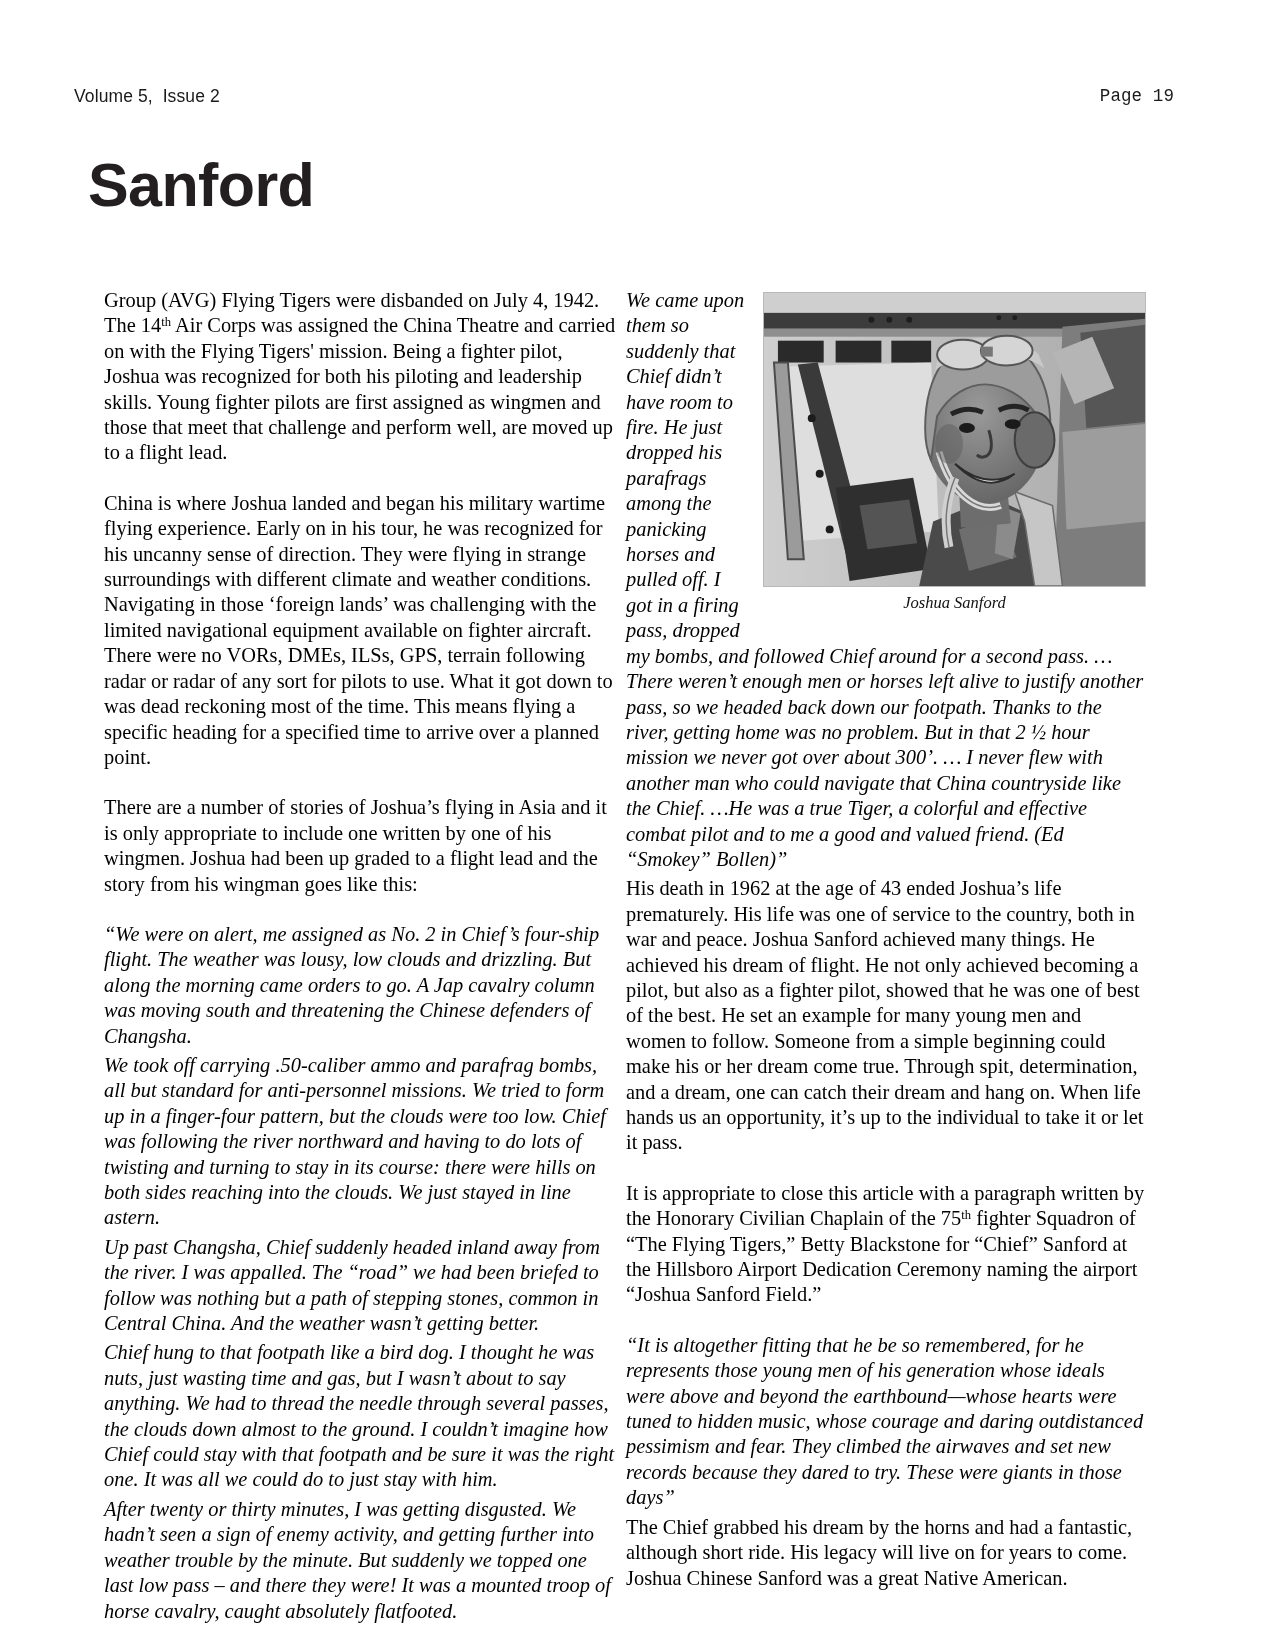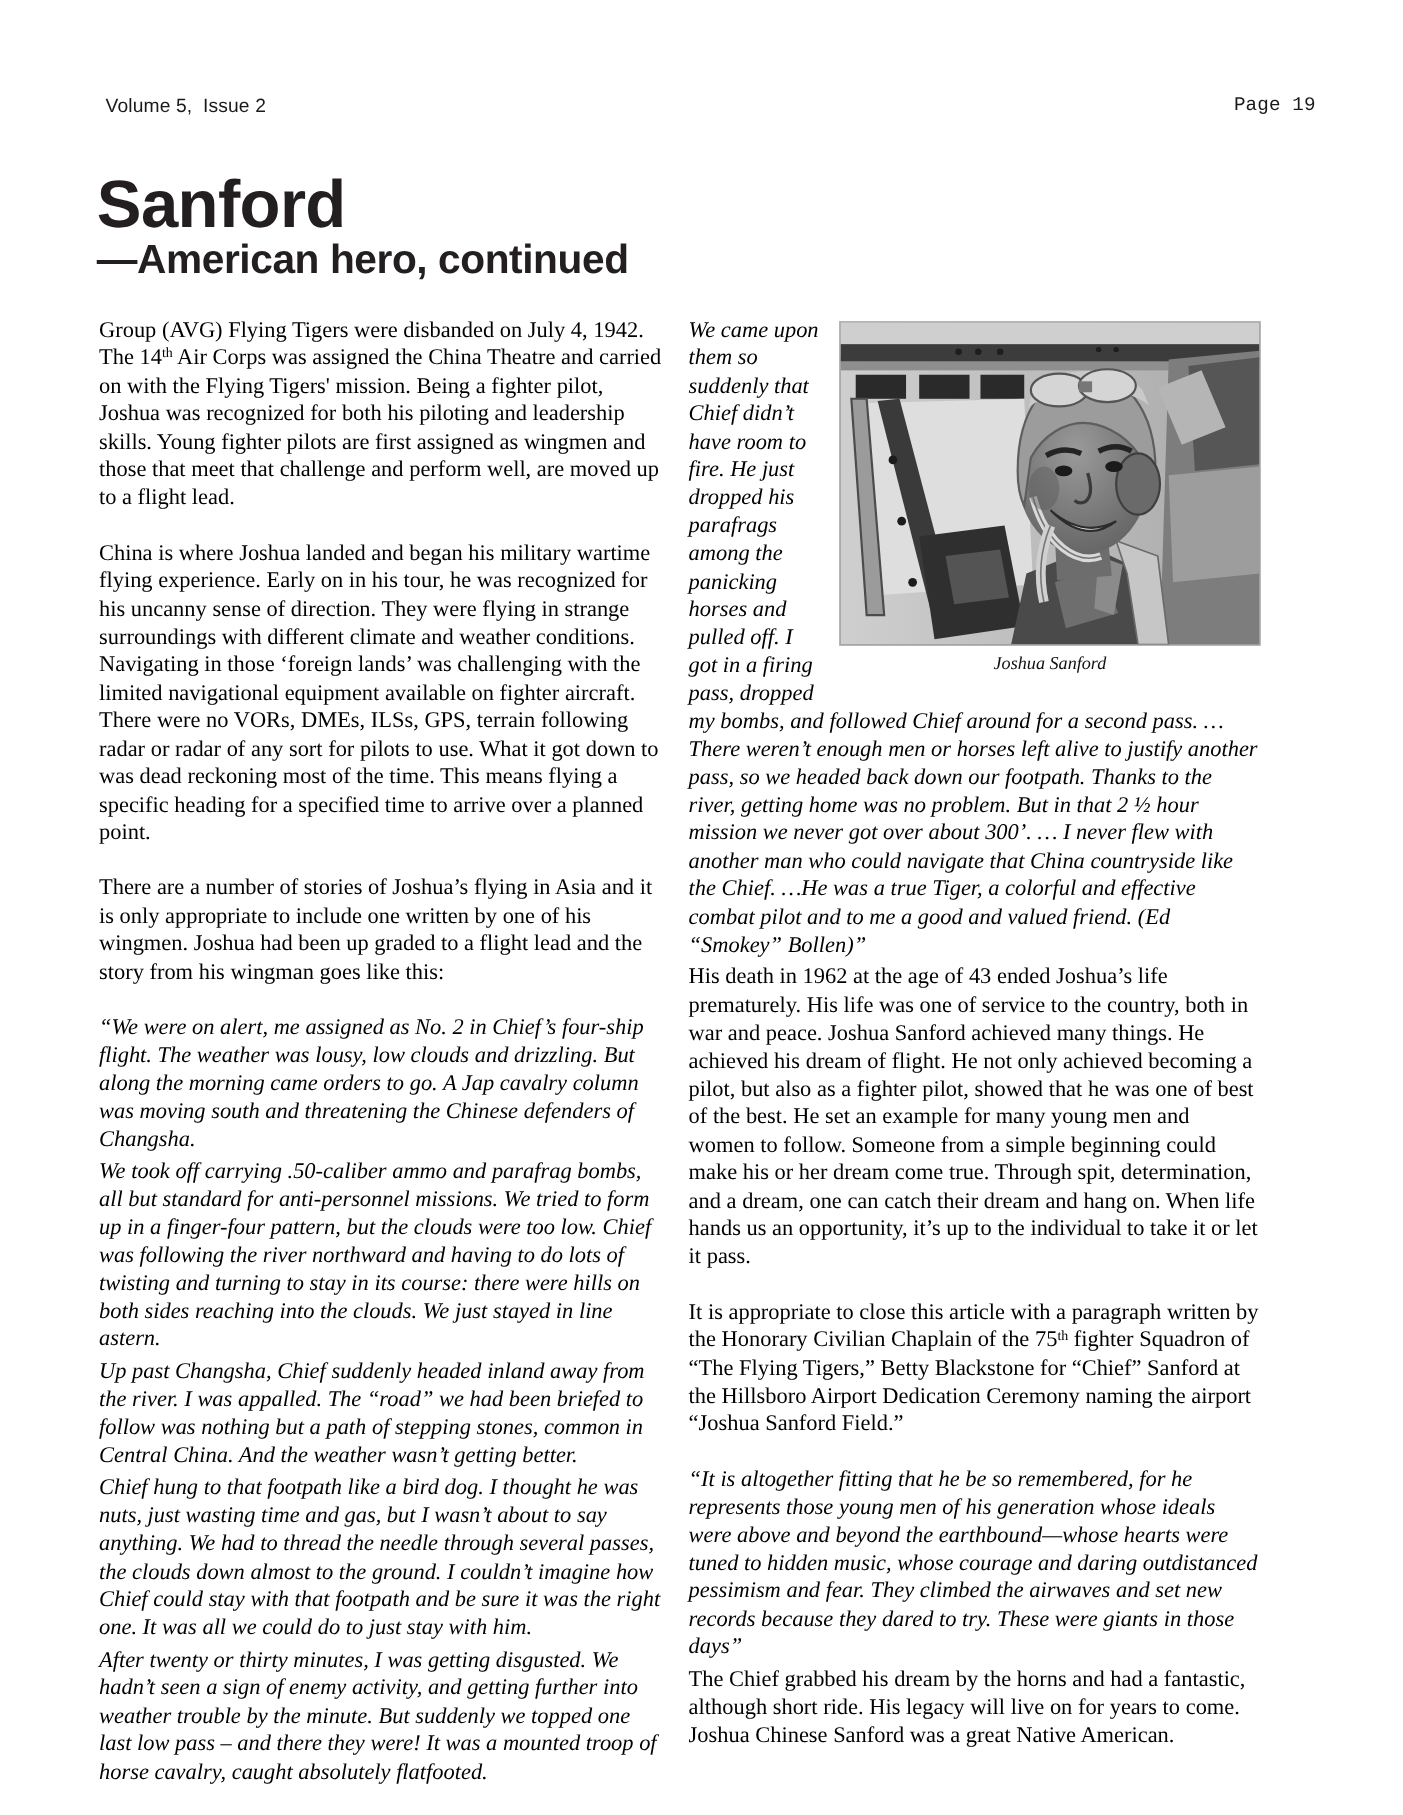--- a/index.html
+++ b/index.html
@@ -20,21 +20,21 @@
     position: absolute;
     left: 0; top: 0;
     width: 1275px;
     height: 1650px;
     background: #ffffff;
   }
 
   
   .masthead {
     position: absolute;
-    left: 96px;
+    left: 74px;
     top: 72px;
     width: 1100px;
     height: 60px;
   }
   .masthead-left {
     position: absolute;
     left: 0;
     top: 14px;
     font-family: "Liberation Sans", sans-serif;
     font-size: 17.5px;
@@ -103,21 +103,21 @@
   }
 
   
   .col {
     position: absolute;
     top: 288px;
     font-size: 20.4px;
     line-height: 25.4px;
     text-align: left;
   }
-  .col-left  { left: 90px;  width: 516px; }
+  .col-left  { left: 104px;  width: 516px; }
   .col-right { left: 626px; width: 520px; }
 
   .col p {
     margin: 0 0 0 0;
     text-indent: 0;
   }
   .para       { margin-bottom: 25px !important; }
   .para-tight { margin-bottom: 4px !important; }
   .ital { font-style: italic; }
 
@@ -165,21 +165,20 @@
 
   <div class="masthead">
     <div class="masthead-left">Volume 5,  Issue 2</div>
 
 
     <div class="masthead-right">Page 19</div>
   </div>
 
   <div class="headline">
     <div class="line1">Sanford</div>
-    <div class="line2">—American hero, continued</div>
   </div>
 
   <div class="col col-left">
     <div>
         <p class="para">Group (AVG) Flying Tigers were disbanded on July 4, 1942. The 14<sup>th</sup> Air Corps was assigned the China Theatre and carried on with the Flying Tigers' mission. Being a fighter pilot, Joshua was recognized for both his piloting and leadership skills. Young fighter pilots are first assigned as wingmen and those that meet that challenge and perform well, are moved up to a flight lead.</p>
         <p class="para">China is where Joshua landed and began his military wartime flying experience. Early on in his tour, he was recognized for his uncanny sense of direction. They were flying in strange surroundings with different climate and weather conditions. Navigating in those ‘foreign lands’ was challenging with the limited navigational equipment available on fighter aircraft. There were no VORs, DMEs, ILSs, GPS, terrain following radar or radar of any sort for pilots to use. What it got down to was dead reckoning most of the time. This means flying a specific heading for a specified time to arrive over a planned point.</p>
         <p class="para">There are a number of stories of Joshua’s flying in Asia and it is only appropriate to include one written by one of his wingmen. Joshua had been up graded to a flight lead and the story from his wingman goes like this:</p>
         <p class="ital para-tight">“We were on alert, me assigned as No. 2 in Chief’s four-ship flight.  The weather was lousy, low clouds and drizzling.  But along the morning came orders to go. A Jap cavalry column was moving south and threatening the Chinese defenders of Changsha.</p>
         <p class="ital para-tight">We took off carrying .50-caliber ammo and parafrag bombs, all but standard for anti-personnel missions. We tried to form up in a finger-four pattern, but the clouds were too low. Chief was following the river northward and having to do lots of twisting and turning to stay in its course: there were hills on both sides reaching into the clouds. We just stayed in line astern.</p>
         <p class="ital para-tight">Up past Changsha, Chief suddenly headed inland away from the river. I was appalled. The “road” we had been briefed to follow was nothing but a path of stepping stones, common in Central China. And the weather wasn’t getting better.</p>

